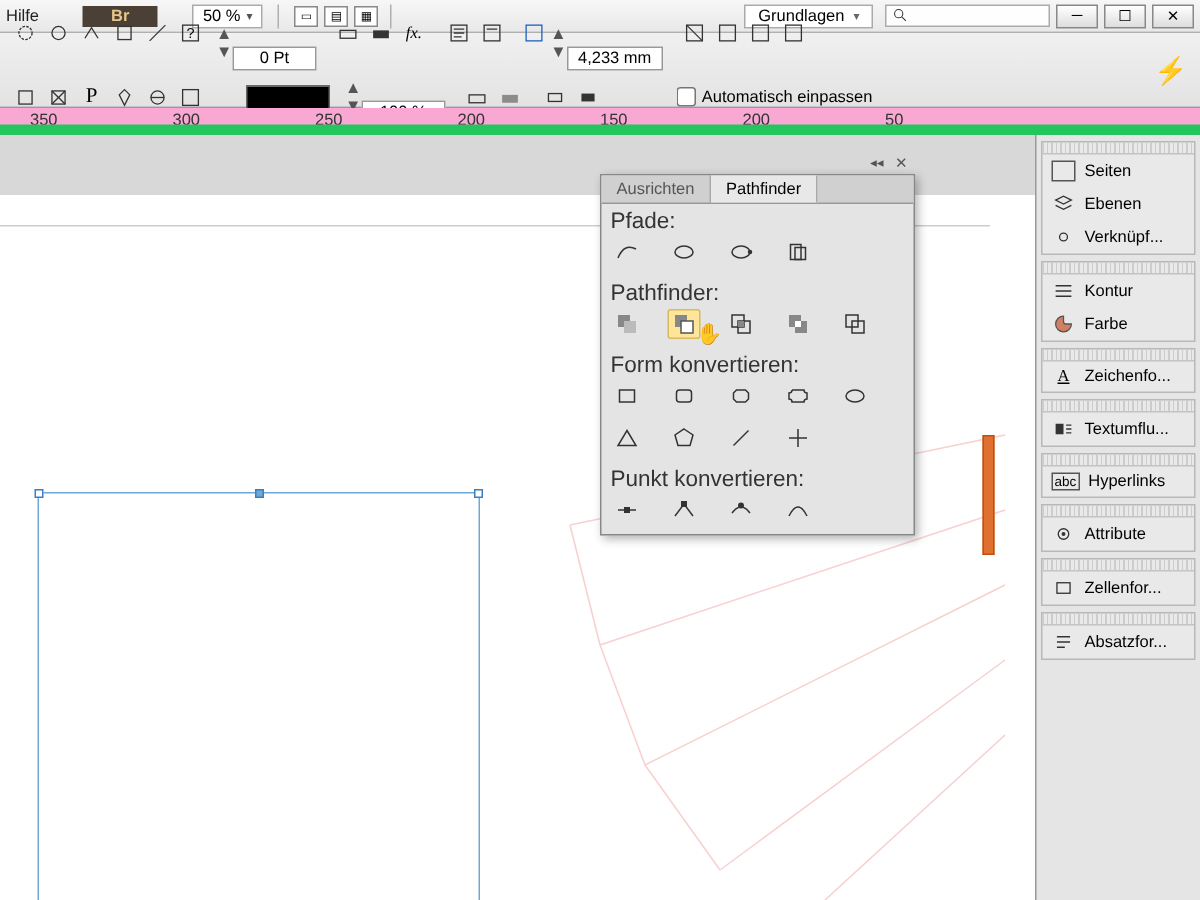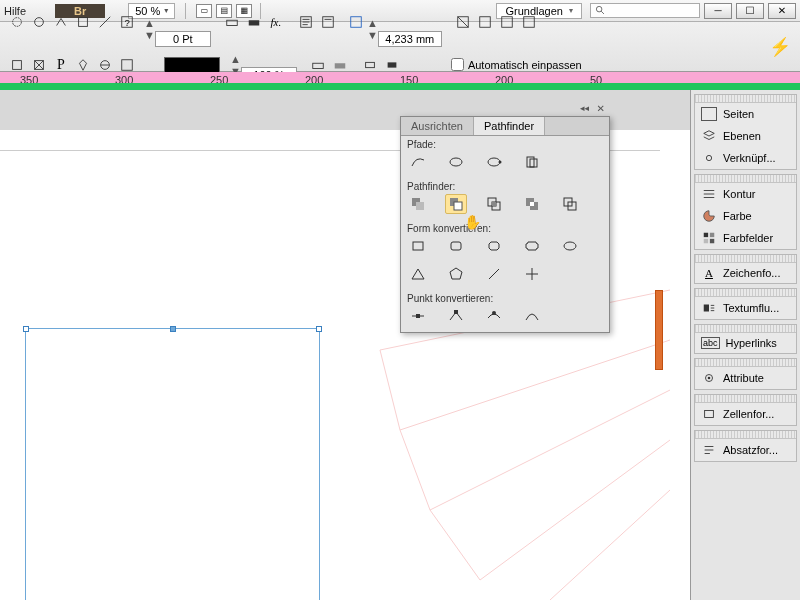--- a/index.html
+++ b/index.html
@@ -40,21 +40,21 @@
 .panel-grip{height:8px;background:repeating-linear-gradient(90deg,#ccc,#ccc 1px,transparent 1px,transparent 3px);border-bottom:1px solid #c4c4c4;}
 .panel-item{display:flex;align-items:center;padding:4px 6px;cursor:pointer;}
 .panel-item svg, .panel-item .picon{width:16px;height:14px;margin-right:6px;flex-shrink:0;}
 .picon{display:inline-block;border:1px solid #555;position:relative;}
 .floating-panel{position:absolute;left:400px;top:116px;width:210px;background:#e4e4e4;border:1px solid #888;box-shadow:2px 2px 6px rgba(0,0,0,0.3);z-index:50;}
 .fp-tabs{display:flex;background:#d0d0d0;border-bottom:1px solid #999;}
 .fp-tab{padding:3px 10px;border-right:1px solid #aaa;color:#555;cursor:pointer;}
 .fp-tab.active{background:#e8e8e8;color:#000;}
 .fp-arrows{position:absolute;right:20px;top:-14px;font-size:9px;color:#555;}
 .fp-close{position:absolute;right:4px;top:-14px;font-size:10px;color:#555;cursor:pointer;}
-.fp-section-label{font-size:10px;color:#333;padding:3px 6px 0 6px;}
+.fp-section-label{font-size:15px;color:#333;padding:3px 6px 0 6px;}
 .fp-row{display:flex;padding:2px 6px 6px 6px;gap:16px;}
 .fp-btn{width:22px;height:20px;display:flex;align-items:center;justify-content:center;border:1px solid transparent;cursor:pointer;}
 .fp-btn.highlighted{background:#ffe59a;border-color:#d8b860;border-radius:2px;}
 .fp-btn svg{width:16px;height:16px;}
 .cursor-hand{position:absolute;left:464px;top:214px;z-index:60;font-size:14px;pointer-events:none;}
 .shape{stroke:#333;fill:none;stroke-width:1;}
 </style>
 </head>
 <body>
 
@@ -465,29 +465,20 @@
           <line x1="2" y1="12" x2="14" y2="12" class="shape" stroke-width="3"></line>
         </svg>
         <span>Kontur</span>
       </div>
     <div class="panel-item">
         <svg viewBox="0 0 16 16">
           <path d="M8 2 A6 6 0 1 0 14 8 L10 8 A2 2 0 0 1 8 6 Z" fill="#d08060" stroke="#555"></path>
         </svg>
         <span>Farbe</span>
       </div>
-    <div class="panel-item">
-        <svg viewBox="0 0 16 16">
-          <rect x="2" y="2" width="5" height="5" fill="#333"></rect>
-          <rect x="9" y="2" width="5" height="5" fill="#888"></rect>
-          <rect x="2" y="9" width="5" height="5" fill="#bbb"></rect>
-          <rect x="9" y="9" width="5" height="5" fill="#555"></rect>
-        </svg>
-        <span>Farbfelder</span>
-      </div>
   </div>
   <div class="panel-group">
     <div class="panel-grip"></div>
     <div class="panel-item">
         <span style="font-family:serif;margin-right:6px;width:16px;text-align:center;text-decoration:underline;">A</span>
         <span>Zeichenfo...</span>
       </div>
   </div>
   <div class="panel-group">
     <div class="panel-grip"></div>

